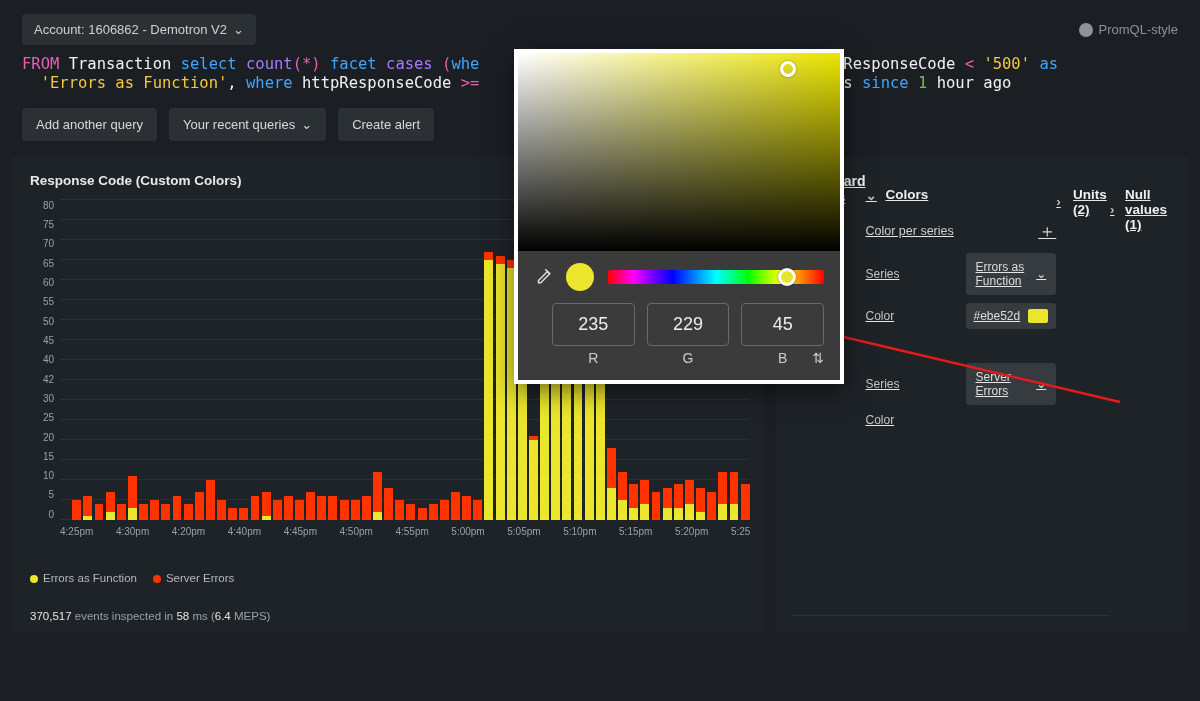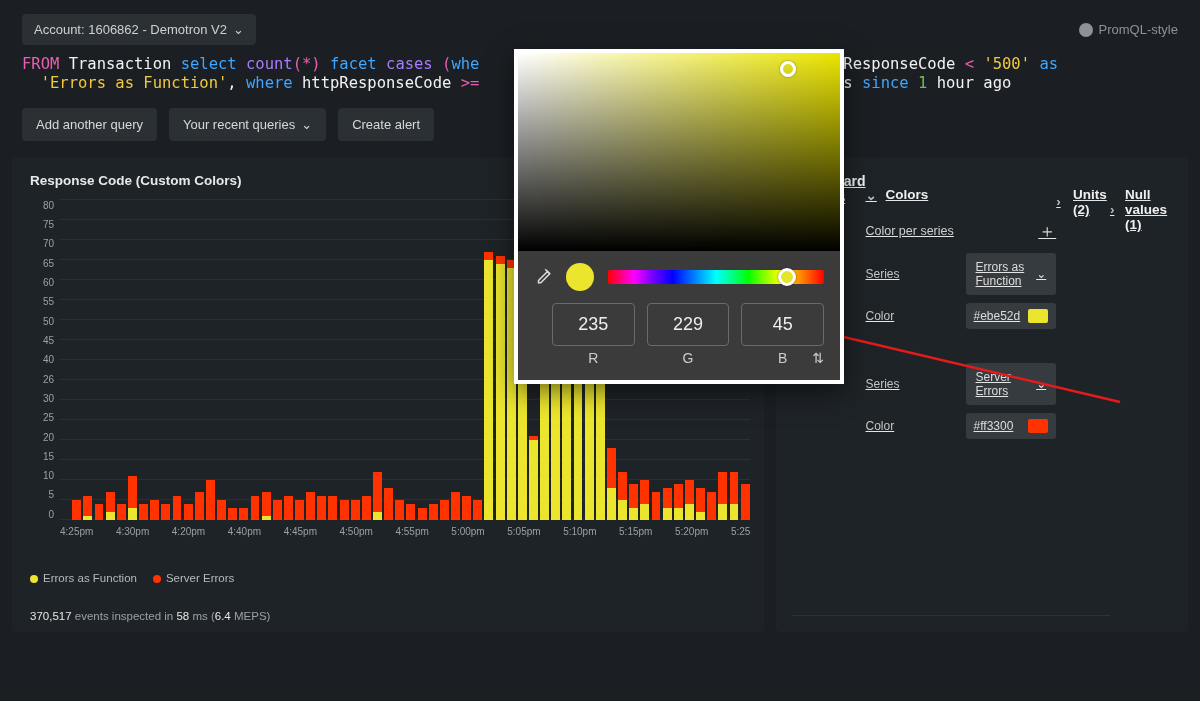--- a/index.html
+++ b/index.html
@@ -198,21 +198,21 @@
       <div class="yaxis" id="yaxis">
           <span>80</span>
           <span>75</span>
           <span>70</span>
           <span>65</span>
           <span>60</span>
           <span>55</span>
           <span>50</span>
           <span>45</span>
           <span>40</span>
-          <span>26</span>
+          <span>42</span>
           <span>30</span>
           <span>25</span>
           <span>20</span>
           <span>15</span>
           <span>10</span>
           <span>5</span>
           <span>0</span>
         </div>
       <div class="plot">
         <div id="gridlines">
@@ -542,24 +542,20 @@
 
       <div class="field-row">
         <span class="lbl">Series</span>
         <div class="select">
           <span>Server Errors</span>
           <span>⌄</span>
         </div>
       </div>
       <div class="field-row">
         <span class="lbl">Color</span>
-        <div class="color-input">
-          <span>#ff3300</span>
-          <span class="swatch sw-r"></span>
-        </div>
       </div>
     </div>
 
     <div class="sec">
       <div class="sec-head">
         <span class="chev">›</span>
         <span>Units (2)</span>
       </div>
     </div>
 

